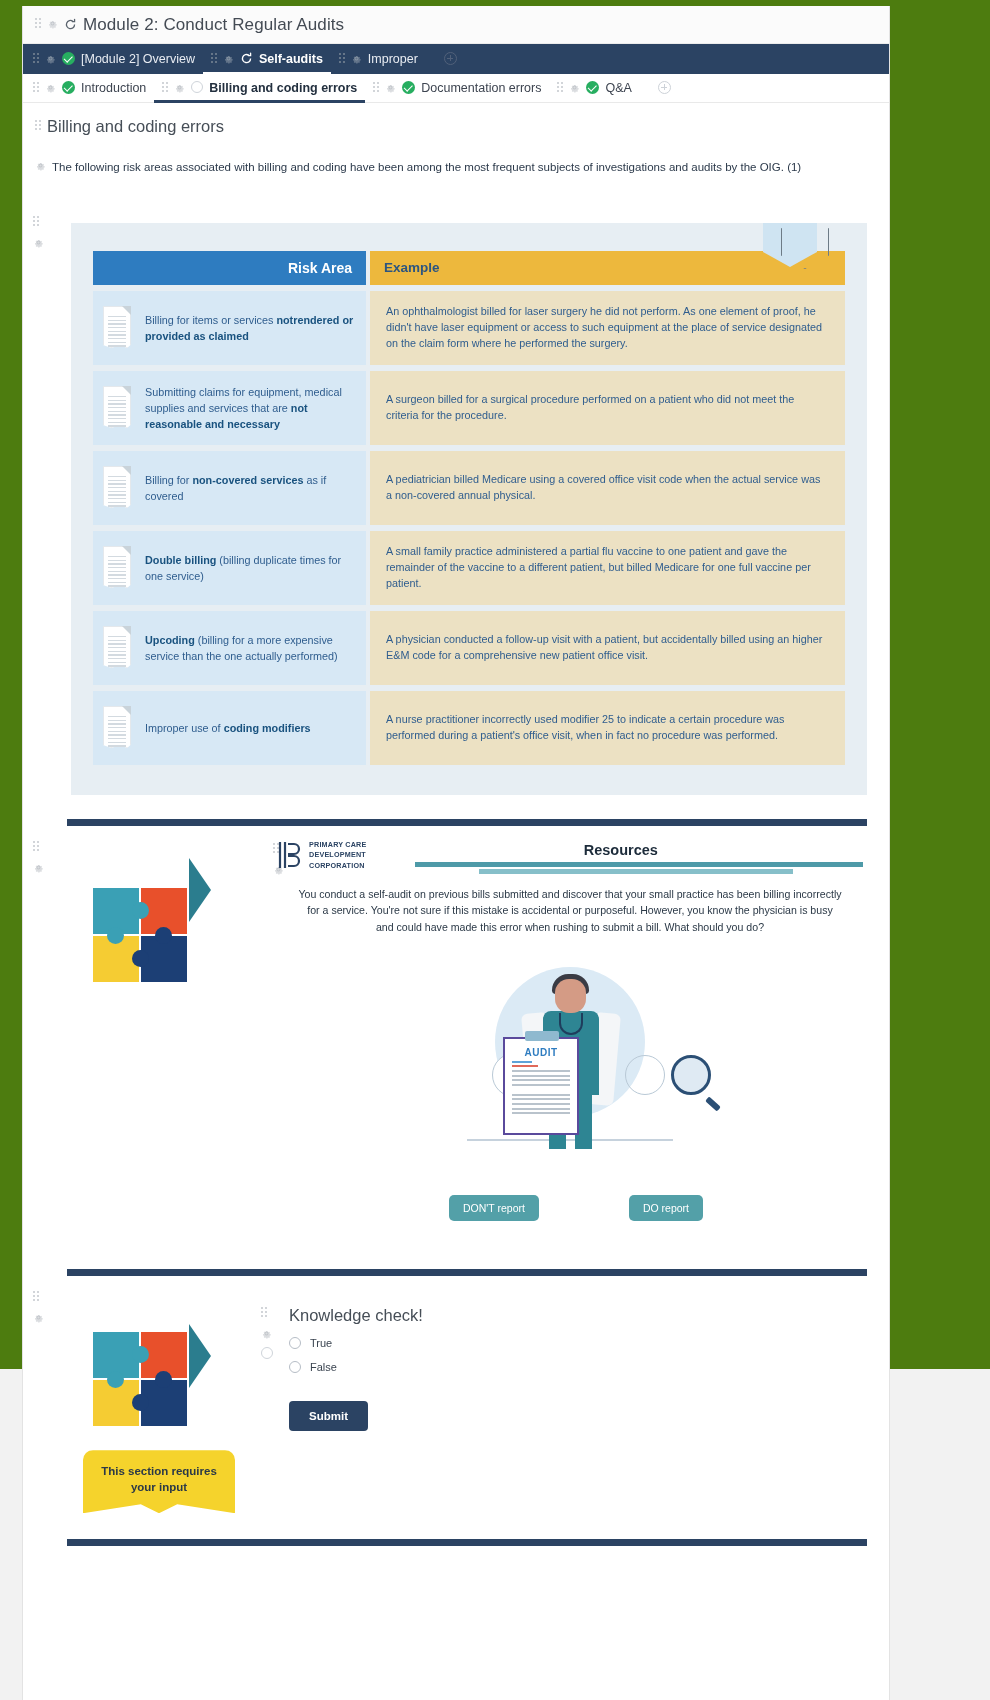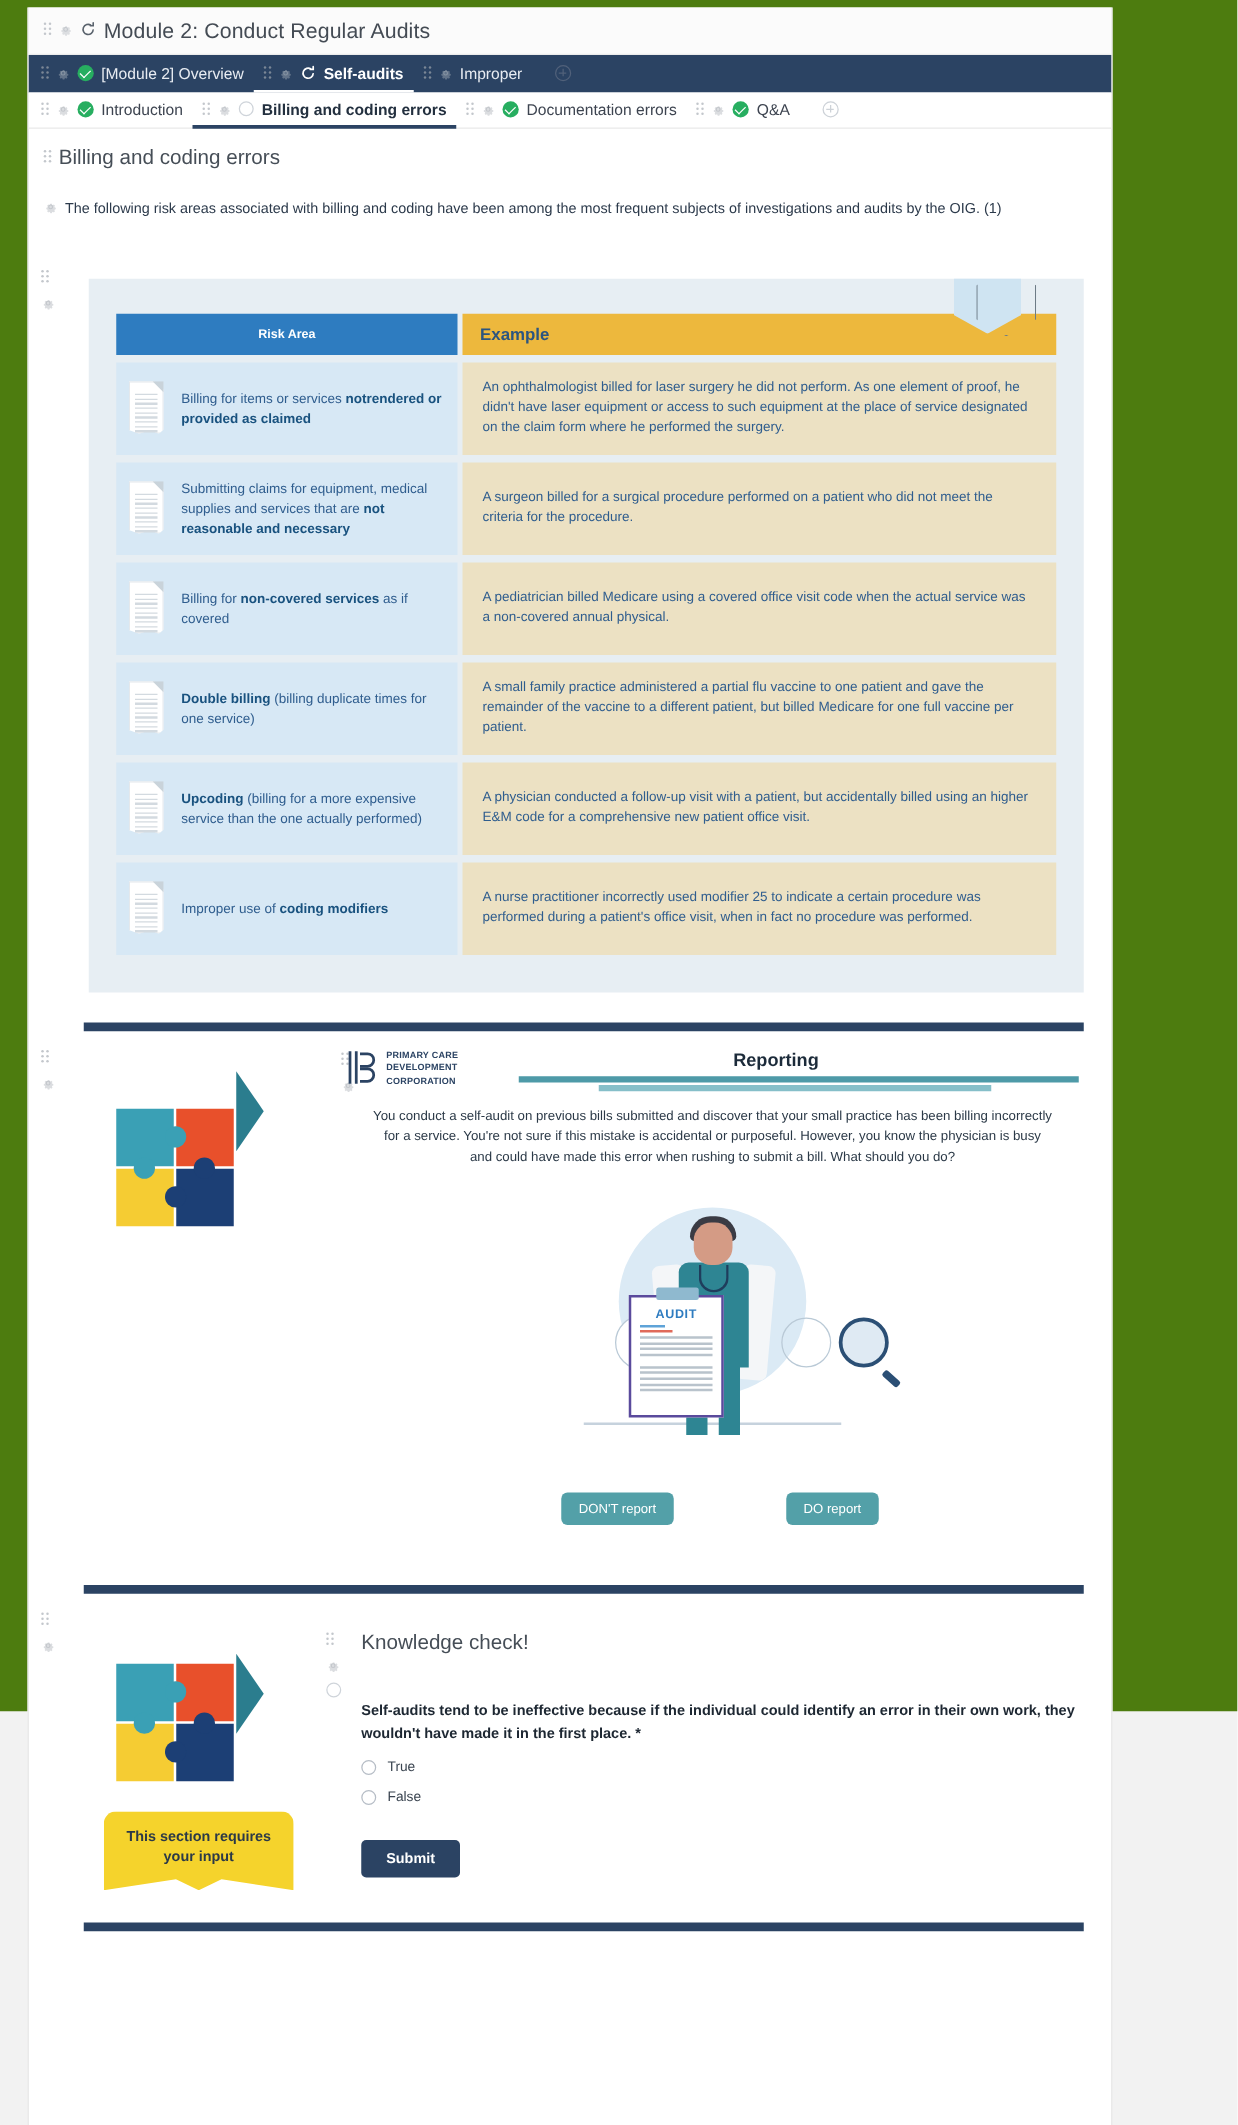--- a/index.html
+++ b/index.html
@@ -166,21 +166,21 @@
     position:absolute; left:18px; top:8px; width:48px; height:54px;
     border:1.5px solid #6d7b86;
     clip-path: polygon(50% 0%, 100% 25%, 100% 75%, 50% 100%, 0% 75%, 0% 25%);
   }
 
   table.risk { width:100%; border-collapse:separate; border-spacing: 4px 6px; table-layout:fixed; }
   table.risk col.c1 { width: 36.5%; }
   table.risk col.c2 { width: 63.5%; }
   .th-risk {
     background:#2e7cc0; color:#fff; font-weight:bold;
-    font-size: 10px; padding: 9px 14px; text-align:center;
+    font-size: 14px; padding: 9px 14px; text-align:right;
   }
   .th-example {
     background:#edb83d; color:#2c5580; font-weight:bold;
     font-size: 13.5px; padding: 9px 14px; text-align:left;
   }
   td.risk-cell {
     background:#d7e8f5; padding: 10px 12px 10px 8px;
     vertical-align: middle;
     height: 74px;
   }
@@ -784,21 +784,21 @@
                 <path d="M11 16h6a5 5 0 010 10h-6"></path>
               </svg>
             </div>
             <div>
               <div class="pcdc-name">PRIMARY CARE</div>
               <div class="pcdc-name">DEVELOPMENT</div>
               <div class="pcdc-name">CORPORATION</div>
             </div>
           </div>
           <div class="report-title-wrap">
-            <div class="report-title">Reporting</div>
+            <div class="report-title">Resources</div>
             <div class="rule1"></div>
             <div class="rule2"></div>
           </div>
         </div>
 
         <div class="scenario">You conduct a self-audit on previous bills submitted and discover that your small practice has been billing incorrectly for a service. You're not sure if this mistake is accidental or purposeful. However, you know the physician is busy and could have made this error when rushing to submit a bill. What should you do?</div>
 
         <div class="illus">
           <span class="bigcircle"></span>
           <span class="ring1"></span>
@@ -891,21 +891,20 @@
               </span>
           <span class="gear">
                 <svg viewBox="0 0 16 16" width="11" height="11" fill="currentColor">
                   <path d="M8 5.2a2.8 2.8 0 100 5.6 2.8 2.8 0 000-5.6zm0 4.3a1.5 1.5 0 110-3 1.5 1.5 0 010 3z"></path>
                   <path d="M14 8.9l-1.2-.2a4.8 4.8 0 00-.4-1l.7-1-1.4-1.4-1 .7a4.8 4.8 0 00-1-.4L9.5 4.3h-2L7.3 5.5a4.8 4.8 0 00-1 .4l-1-.7L3.9 6.6l.7 1a4.8 4.8 0 00-.4 1L3 8.9v2l1.2.2c.1.4.2.7.4 1l-.7 1 1.4 1.4 1-.7c.3.2.6.3 1 .4l.2 1.2h2l.2-1.2c.4-.1.7-.2 1-.4l1 .7 1.4-1.4-.7-1c.2-.3.3-.6.4-1l1.2-.2v-2z" opacity=".6"></path>
                 </svg>
               </span>
           <span class="circ-open"></span>
         </div>
         <div class="kc-title">Knowledge check!</div>
-        <div class="kc-q">Self-audits tend to be ineffective because if the individual could identify an error in their own work, they wouldn't have made it in the first place. *</div>
         <div class="opt">
           <span class="radio"></span>
           <span>True</span>
         </div>
         <div class="opt">
           <span class="radio"></span>
           <span>False</span>
         </div>
         <button class="submit-btn">Submit</button>
       </div>

